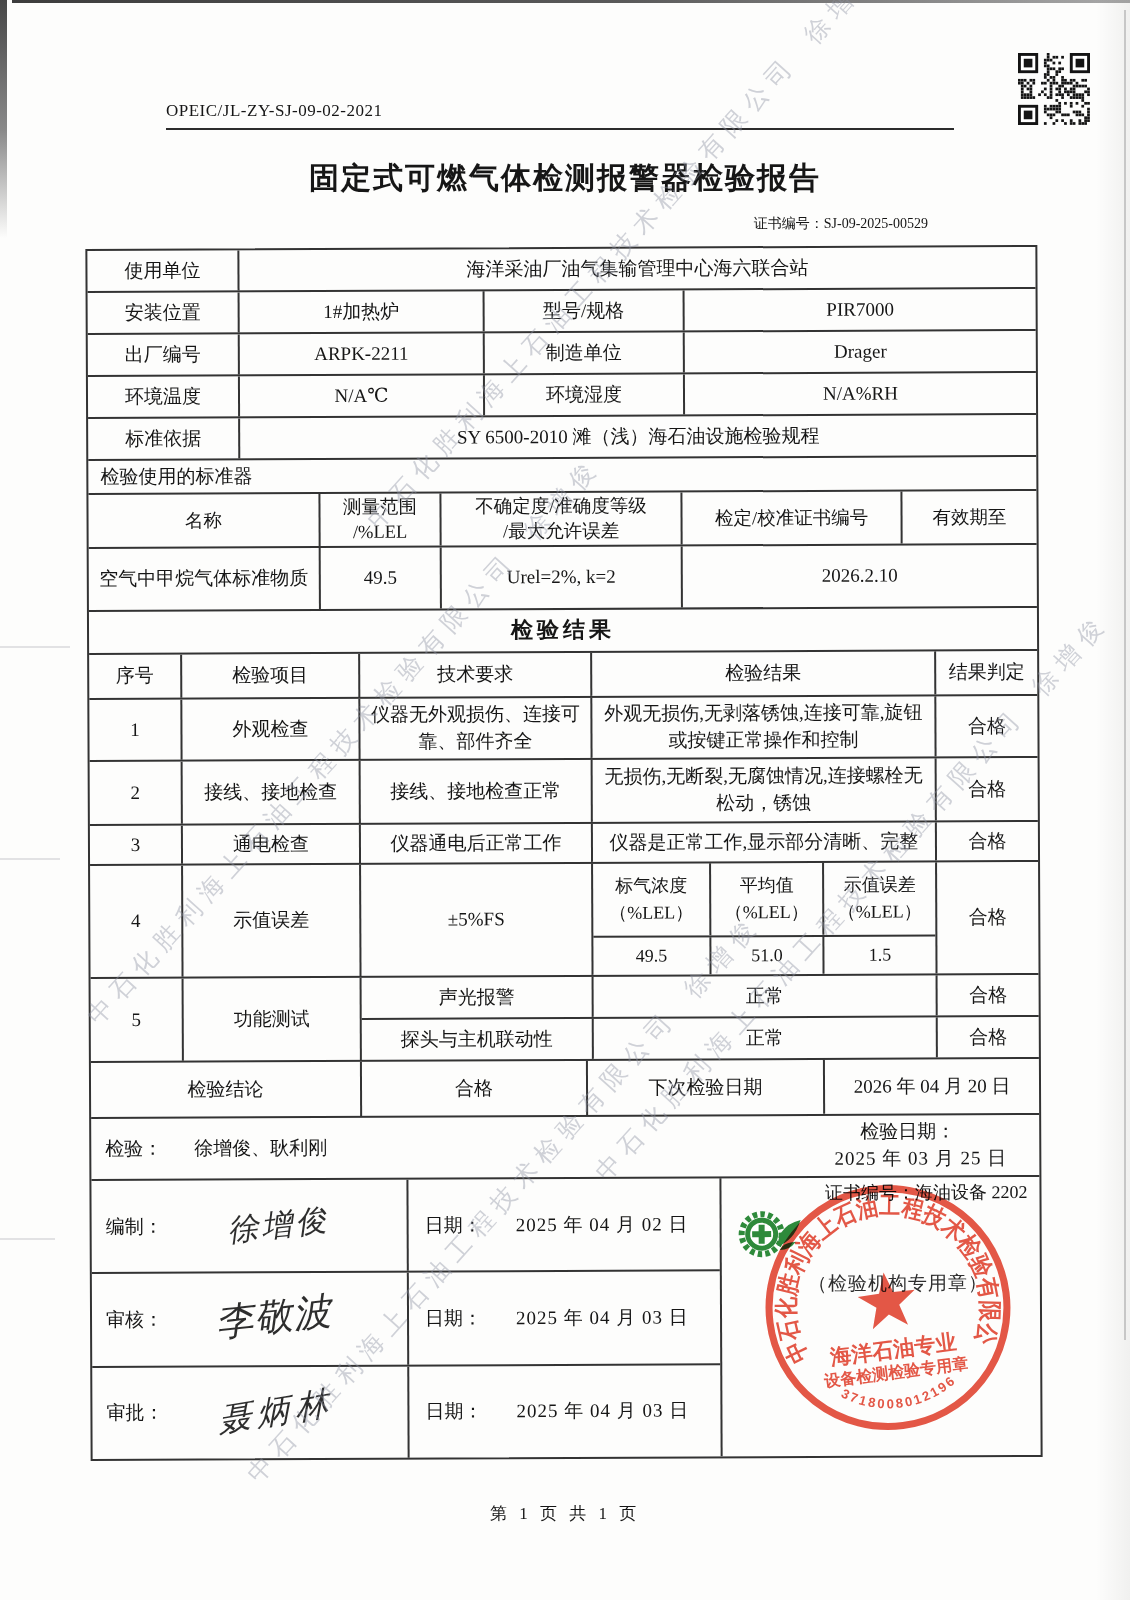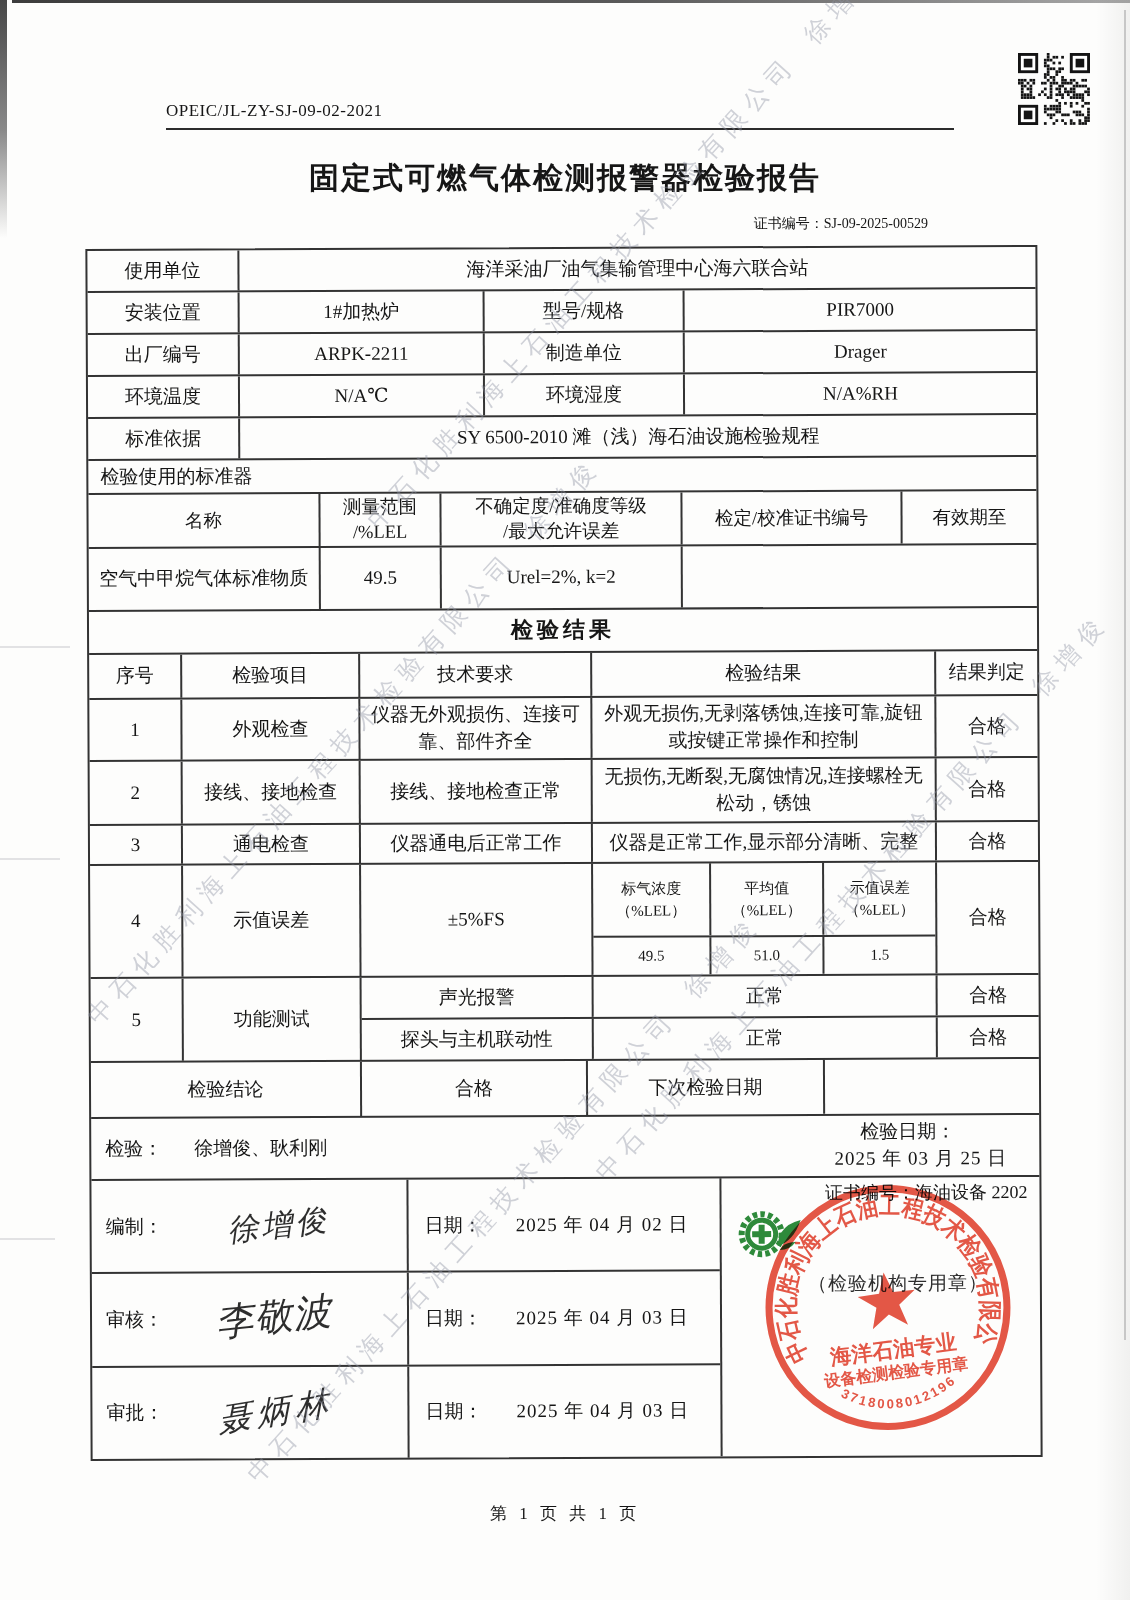--- a/index.html
+++ b/index.html
@@ -70,21 +70,21 @@
   .sec-label{justify-content:flex-start;padding-left:12px;}
   .res-title{font-weight:700;font-size:22px;letter-spacing:4px;}
   .hdr{font-size:18.5px;line-height:1.35;}
 
   
   .r4-res{flex-direction:column;padding:0;align-items:stretch;}
   .r4-head,.r4-vals{display:flex;}
   .r4-head{height:72px;}
   .r4-vals{height:39px;border-top:2px solid #333;box-sizing:border-box;}
   .r4c{display:flex;align-items:center;justify-content:center;border-right:2px solid #333;
-    box-sizing:border-box;font-size:15px;line-height:1.5;}
+    box-sizing:border-box;font-size:18px;line-height:1.5;}
   .r4c.c1{width:118px;} .r4c.c2{width:113px;} .r4c.c3{flex:1;border-right:none;}
   
   .r5-right{flex:1;display:flex;flex-direction:column;padding:0;align-items:stretch;border-right:none;}
   .r5-sub{display:flex;flex:1;}
   .r5-sub.first{border-bottom:2px solid #333;}
   .r5-sub .cell{border-bottom:none;}
   
   .c-1{width:271px;flex:none;} .c-2{width:226px;flex:none;} .c-3{width:237px;flex:none;}
   
   .insp{justify-content:flex-start;padding-left:14px;}
@@ -383,20 +383,21 @@
       <div class="cell s-unc hdr pre">不确定度/准确度等级
 /最大允许误差</div>
       <div class="cell s-cert hdr">检定/校准证书编号</div>
       <div class="cell grow last hdr">有效期至</div>
     </div>
 
     <div class="trow h63">
       <div class="cell s-name">空气中甲烷气体标准物质</div>
       <div class="cell s-range">49.5</div>
       <div class="cell s-unc">Urel=2%, k=2</div>
+      <div class="cell grow last">2026.2.10</div>
     </div>
 
     <div class="trow h43">
       <div class="cell grow last res-title">检验结果</div>
     </div>
 
     <div class="trow h45">
       <div class="cell r-no">序号</div>
       <div class="cell r-item">检验项目</div>
       <div class="cell r-req">技术要求</div>
@@ -464,20 +465,21 @@
           <div class="cell r-res">正常</div>
           <div class="cell grow last">合格</div>
         </div>
       </div>
     </div>
 
     <div class="trow h56">
       <div class="cell c-1">检验结论</div>
       <div class="cell c-2">合格</div>
       <div class="cell c-3">下次检验日期</div>
+      <div class="cell grow last">2026 年 04 月 20 日</div>
     </div>
 
     <div class="trow h62">
       <div class="cell grow last insp">
         <span>检验：</span>
         <span class="names">徐增俊、耿利刚</span>
         <span class="right">
           <span>检验日期：</span>
           <span class="d">2025 年 03 月 25 日</span>
         </span>

